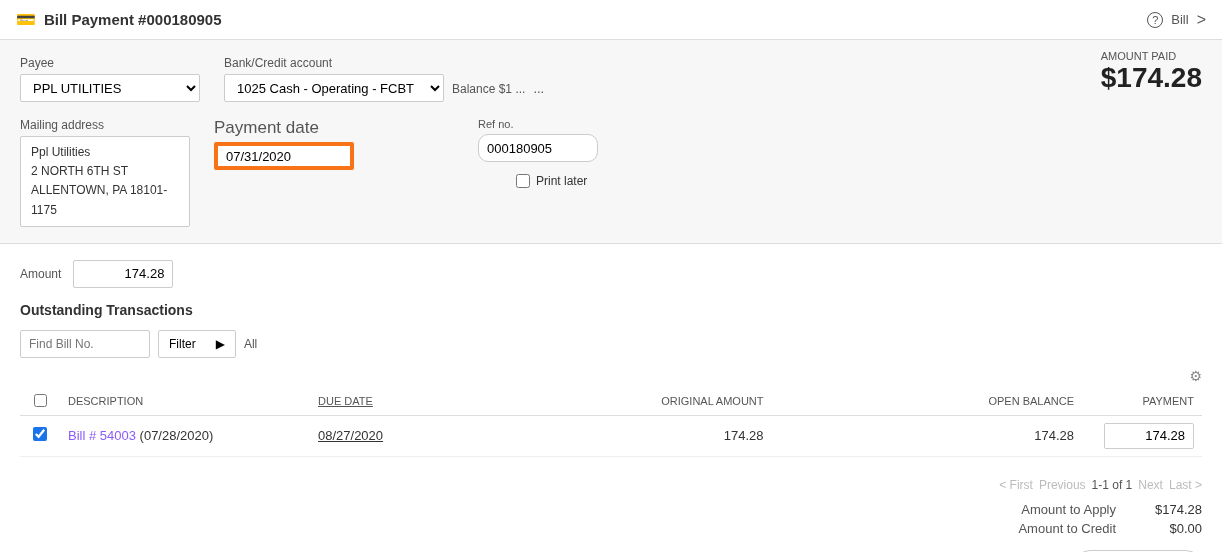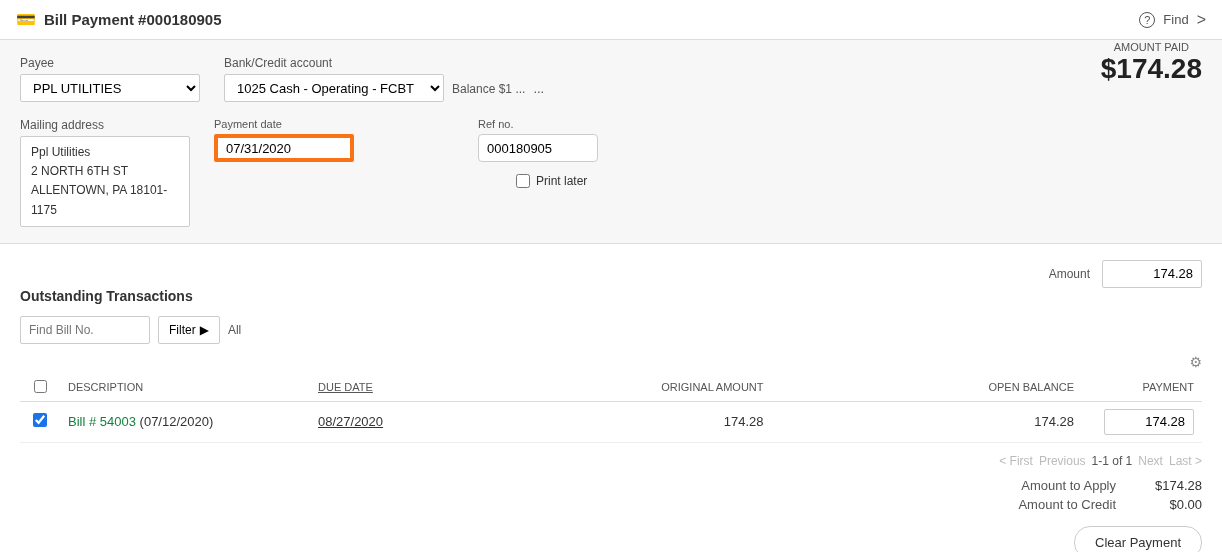--- a/index.html
+++ b/index.html
@@ -27,62 +27,62 @@
     .dots { color: #555; align-self: flex-end; margin-bottom: 6px; }
 
     .form-section-inner { position: relative; }
 
     .mailing-row { display: flex; gap: 24px; margin-top: 16px; flex-wrap: wrap; }
     .mailing-address-box {
       border: 1px solid #ccc; background: #fff; padding: 6px 10px; width: 170px; min-height: 70px;
       font-size: 12px; line-height: 1.6; color: #333; border-radius: 2px;
     }
     .payment-date-field { display: flex; flex-direction: column; gap: 4px; }
-    .payment-date-field label { font-size: 11px; color: #555; }
+    .payment-date-field label { font-size: 17px; color: #555; }
     .payment-date-field input { width: 140px; border: 4px solid #f97316; padding: 4px 8px; font-size: 13px; height: 28px; border-radius: 2px; }
 
     .ref-field { display: flex; flex-direction: column; gap: 4px; margin-left: 100px; }
     .ref-field label { font-size: 11px; color: #555; }
-    .ref-field input { width: 120px; border: 1px solid #ccc; padding: 4px 8px; font-size: 13px; height: 28px; border-radius: 4px; }
+    .ref-field input { width: 120px; border: 1px solid #ccc; padding: 4px 8px; font-size: 13px; height: 28px; border-radius: 10px; }
     .print-later { display: flex; align-items: center; gap: 6px; margin-top: 8px; font-size: 12px; padding-left: 38px; }
     .print-later input[type=checkbox] { width: 14px; height: 14px; cursor: pointer; }
 
     .main-content { background: #fff; padding: 16px 20px; }
-    .amount-row { display: flex; justify-content: flex-end; align-items: center; margin-bottom: 0; }
+    .amount-row { display: flex; align-items: center; margin-bottom: 14px; }
     .amount-row .amount-label { font-size: 12px; color: #555; margin-right: 12px; }
     .amount-row .amount-input { border: 1px solid #ccc; padding: 4px 8px; font-size: 13px; width: 100px; text-align: right; height: 28px; border-radius: 2px; }
 
     .outstanding-title { font-size: 14px; font-weight: bold; margin-bottom: 12px; }
 
     .filter-row { display: flex; align-items: center; gap: 8px; margin-bottom: 10px; }
     .find-input { border: 1px solid #ccc; padding: 4px 8px; font-size: 12px; width: 130px; height: 28px; border-radius: 2px; }
     .filter-btn {
-      display: flex; align-items: center; gap: 4px; border: 1px solid #ccc; background: #fff;
+      display: flex; align-items: center; gap: 20px; border: 1px solid #ccc; background: #fff;
       padding: 4px 10px; font-size: 12px; cursor: pointer; border-radius: 2px; height: 28px;
     }
     .all-label { font-size: 12px; color: #555; }
     .gear-icon { color: #888; font-size: 14px; cursor: pointer; }
     .gear-row { display: flex; justify-content: flex-end; margin-bottom: 4px; }
 
     table { width: 100%; border-collapse: collapse; }
     thead tr { border-bottom: 1px solid #ddd; }
     thead th { font-size: 11px; color: #555; font-weight: normal; padding: 6px 8px; text-align: left; }
     thead th.right { text-align: right; }
     tbody tr { border-bottom: 1px solid #eee; }
     tbody td { padding: 7px 8px; font-size: 13px; }
     tbody td.right { text-align: right; }
     .cb-col { width: 40px; text-align: center; }
     .desc-col { width: 250px; }
     .date-col { width: 100px; text-decoration: underline; }
     .pay-col { text-align: right; width: 120px; }
-    .bill-link { color: #15803d; text-decoration: none; font-size: 13px; }
+    .bill-link { color: #8b5cf6; text-decoration: none; font-size: 13px; }
     .payment-input { border: 1px solid #ccc; padding: 3px 8px; font-size: 13px; width: 90px; text-align: right; height: 26px; border-radius: 2px; }
     .checkbox-checked { width: 14px; height: 14px; accent-color: #1a73e8; cursor: pointer; }
 
-    .pagination-row { display: flex; justify-content: flex-end; align-items: center; gap: 6px; font-size: 12px; color: #555; margin-top: 11px; margin-bottom: 10px; }
+    .pagination-row { display: flex; justify-content: flex-end; align-items: center; gap: 6px; font-size: 12px; color: #555; margin-top: 21px; margin-bottom: 10px; }
     .pagination-row a { color: #555; text-decoration: none; cursor: pointer; }
     .pagination-row a.disabled { color: #bbb; pointer-events: none; }
 
     .summary-row { display: flex; justify-content: flex-end; flex-direction: column; align-items: flex-end; gap: 4px; margin-top: 8px; }
     .summary-item { display: flex; gap: 16px; font-size: 13px; }
     .summary-label { color: #555; min-width: 130px; text-align: right; }
     .summary-value { font-weight: normal; min-width: 70px; text-align: right; }
 
     .bottom-actions { display: flex; justify-content: flex-end; margin-top: 14px; }
     .clear-payment-btn {
@@ -95,21 +95,21 @@
 </head>
 <body>
 
 <div class="top-bar">
   <div class="top-bar-left">
     <span style="font-size:16px;">💳</span>
     <span>Bill Payment #000180905</span>
   </div>
   <div class="top-bar-right">
     <span class="question-circle">?</span>
-    <span>Find</span>
+    <span>Bill</span>
     <span class="nav-arrow">&gt;</span>
   </div>
 </div>
 
 <div class="form-section form-section-inner" style="position:relative;">
   <div class="form-row">
     <div class="form-field">
       <label>Payee</label>
       <select class="payee-select">
         <option>PPL UTILITIES</option>
@@ -118,21 +118,21 @@
     <div class="form-field">
       <label>Bank/Credit account</label>
       <div style="display:flex;align-items:center;gap:8px;">
         <select class="bank-select">
           <option>1025 Cash - Operating - FCBT</option>
         </select>
         <span class="balance-text">Balance $1 ...</span>
         <span class="dots">...</span>
       </div>
     </div>
-    <div style="position:absolute; right:20px; top:1px; text-align:center;">
+    <div style="position:absolute; right:20px; top:10px; text-align:left;">
       <div style="font-size:11px;color:#555;">AMOUNT PAID</div>
       <div style="font-size:28px;font-weight:bold;color:#222;">$174.28</div>
     </div>
   </div>
 
   <div class="mailing-row">
     <div class="form-field">
       <label>Mailing address</label>
       <div class="mailing-address-box">
         <div>Ppl Utilities</div>
@@ -191,21 +191,21 @@
         <th class="right pay-col">PAYMENT</th>
       </tr>
     </thead>
     <tbody>
       <tr>
         <td class="cb-col">
           <input type="checkbox" class="checkbox-checked" checked="" style="">
         </td>
         <td class="desc-col">
           <a href="#" class="bill-link">Bill # 54003</a>
-          <span> (07/12/2020)</span>
+          <span> (07/28/2020)</span>
         </td>
         <td class="date-col">08/27/2020</td>
         <td class="right">174.28</td>
         <td class="right">174.28</td>
         <td class="right pay-col">
           <input type="text" class="payment-input" value="174.28" style="">
         </td>
       </tr>
     </tbody>
   </table>

